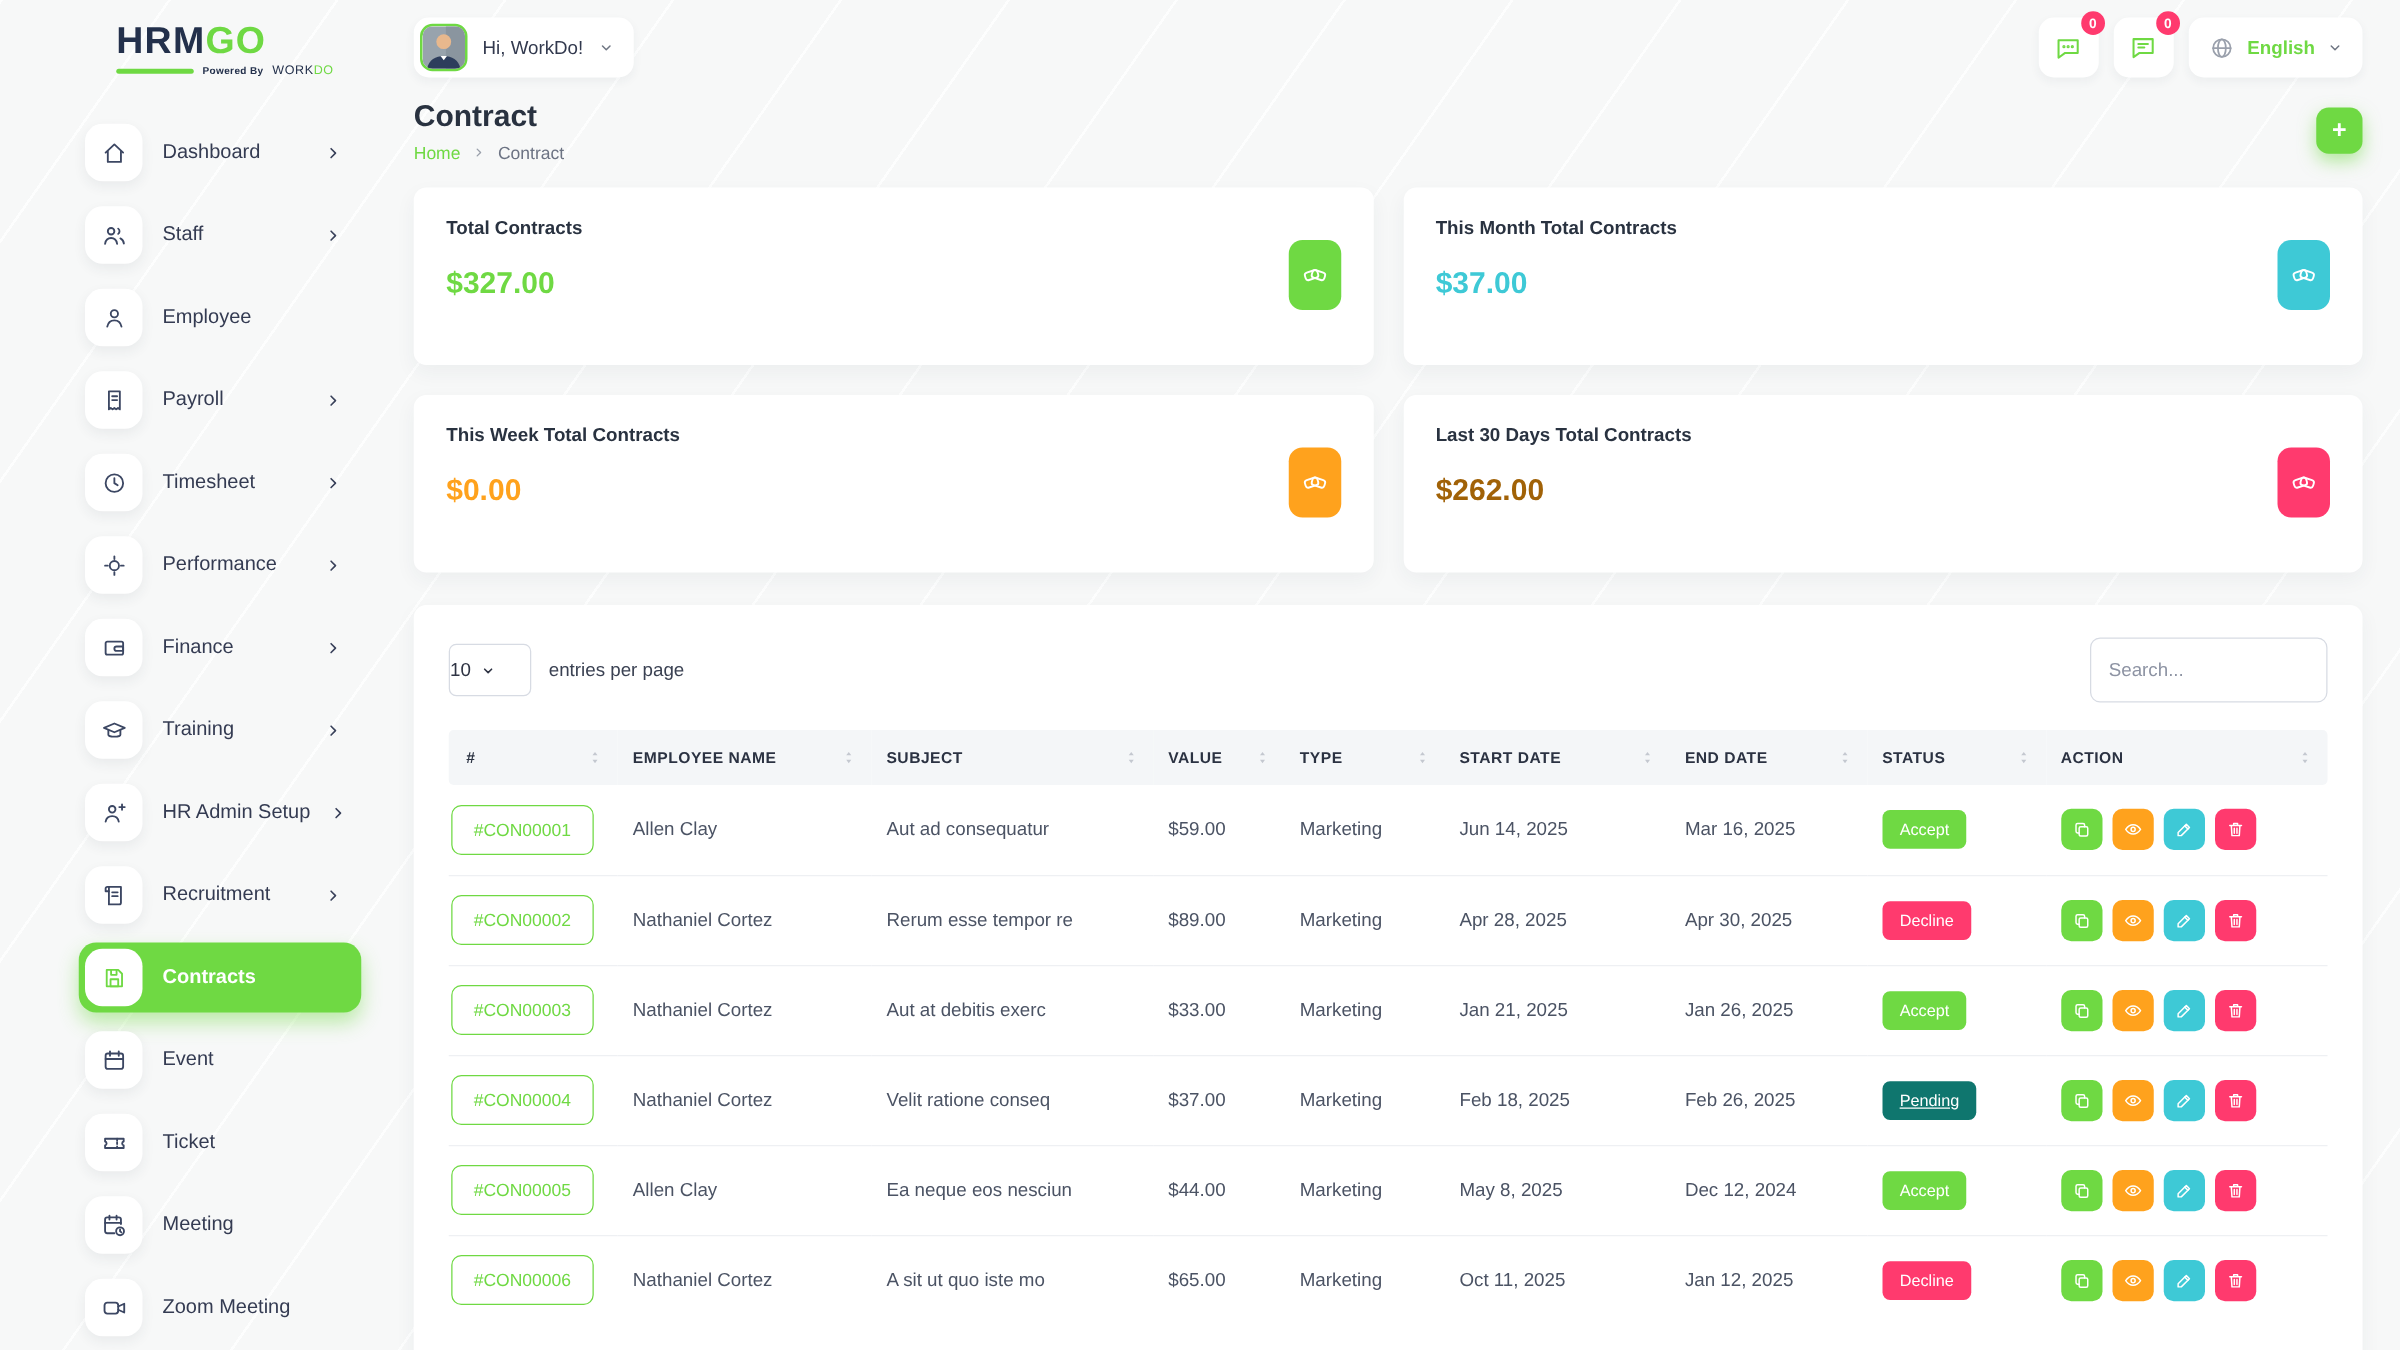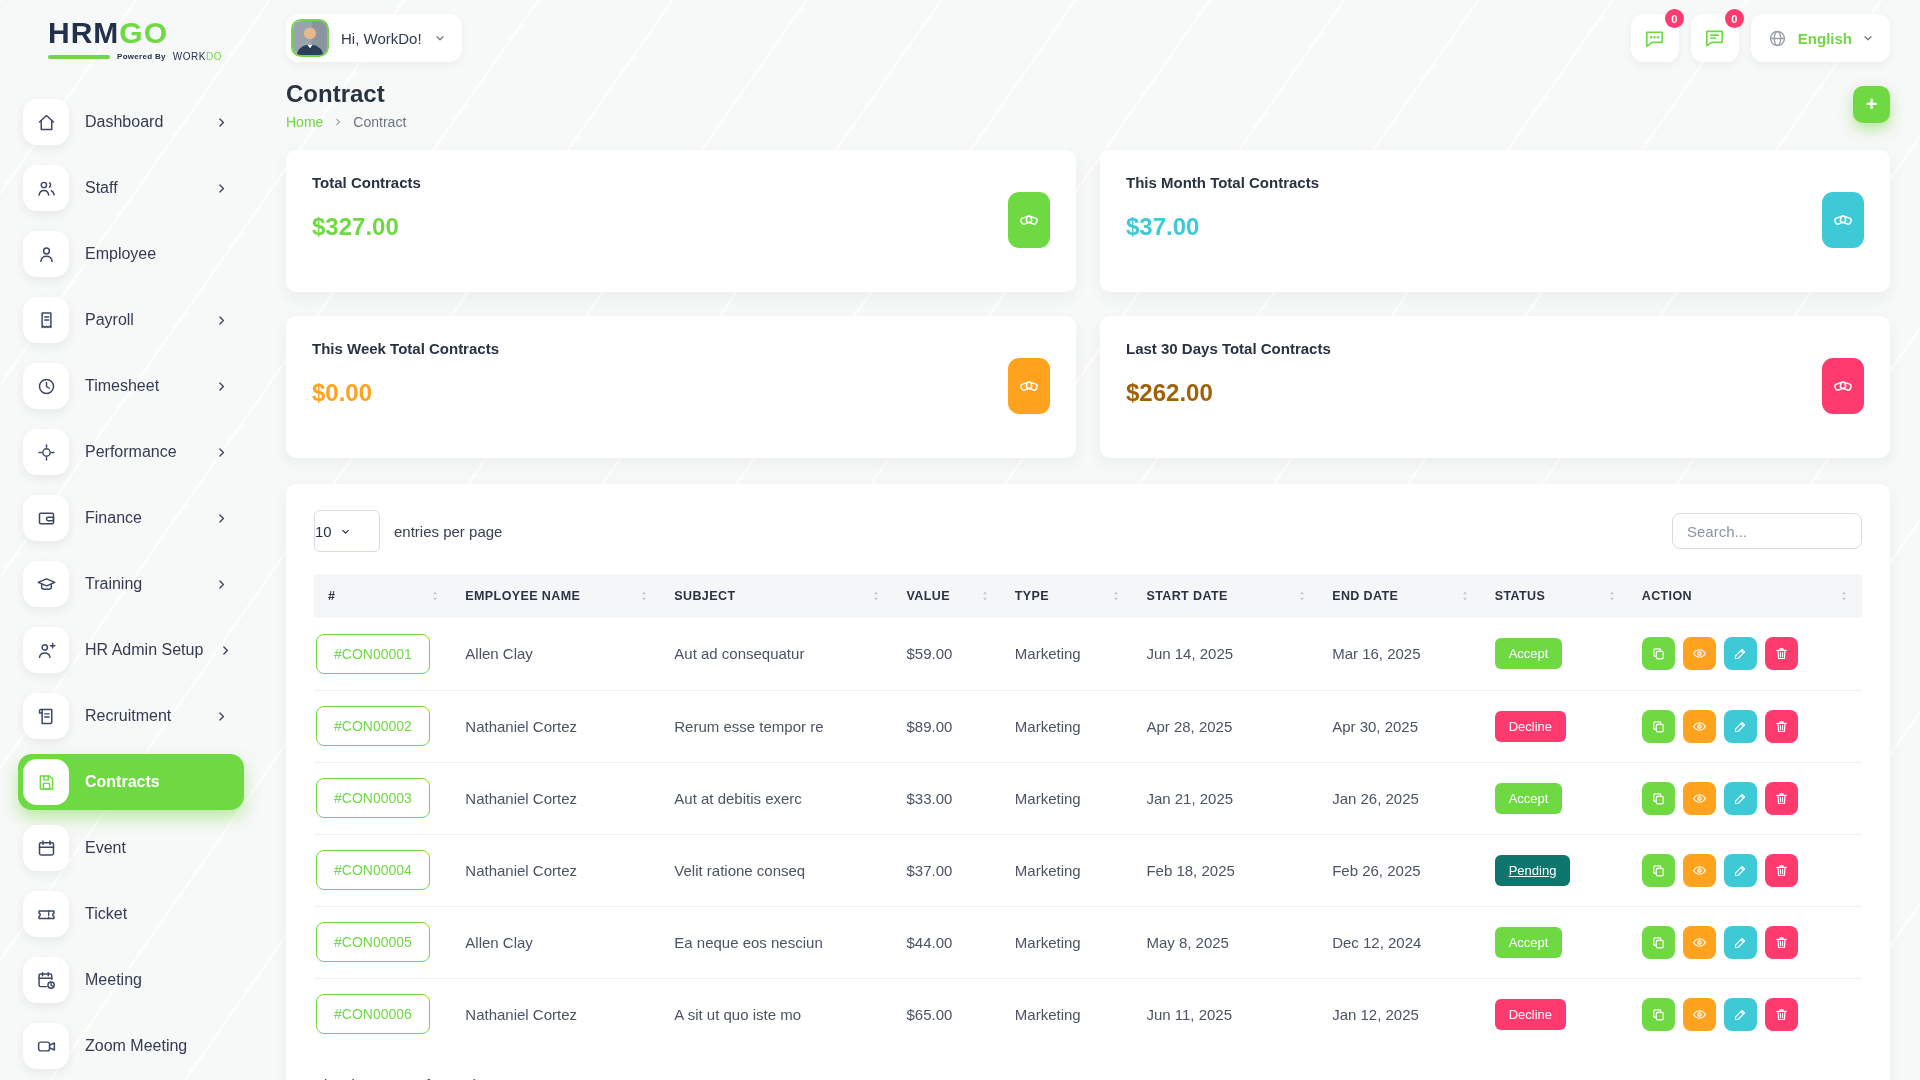--- a/index.html
+++ b/index.html
@@ -8,21 +8,21 @@
     font-family: "Liberation Sans", sans-serif;
     background:
       repeating-linear-gradient(125deg, rgba(255,255,255,.8) 0 2px, transparent 2px 110px),
       #f7f8f8;
     color: #32394e;
   }
   button { border: none; background: none; font-family: inherit; cursor: pointer; }
   a { text-decoration: none; cursor: pointer; }
   svg { display: block; }
 
-  .app { display: flex; width: 1920px; height: 1080px; }
+  .app { display: flex; width: 1920px; height: 1080px; padding-left: 45px; }
 
   
   .sidebar { width: 262px; flex-shrink: 0; padding: 16px 18px 0 18px; }
   .logo { padding-left: 30px; height: 58px; cursor: pointer; }
   .logo-text { font-size: 30px; font-weight: 800; letter-spacing: 1px; color: #23304b; line-height: 1.1; }
   .logo-text .accent { color: #6fd943; }
   .logo-sub { display: flex; align-items: center; gap: 7px; margin-top: 2px; }
   .logo-bar { width: 62px; height: 4px; border-radius: 2px; background: #6fd943; }
   .logo-powered { font-size: 8px; font-weight: 700; color: #23304b; letter-spacing: .3px; }
   .logo-workdo { font-size: 10px; font-weight: 400; color: #23304b; letter-spacing: .5px; }
@@ -80,21 +80,21 @@
 
   .table-card { margin-top: 26px; background: #fff; border-radius: 10px; padding: 26px 28px 30px;
                 box-shadow: 0 6px 16px rgba(40,50,70,.05); }
   .controls { display: flex; justify-content: space-between; align-items: center; }
   .controls .left { display: flex; align-items: center; }
   .select-wrap { width: 66px; height: 42px; border: 1px solid #d7dbe3; border-radius: 6px; background: #fff;
                  display: flex; align-items: center; gap: 8px;
                  font-size: 15px; color: #2f3444; cursor: pointer; }
   .select-wrap .chev { color: #2f3444; }
   .entries { margin-left: 14px; font-size: 15px; color: #3a4152; }
-  .search { width: 190px; height: 36px; border: 1px solid #d7dbe3; border-radius: 8px; padding: 0 14px;
+  .search { width: 190px; height: 52px; border: 1px solid #d7dbe3; border-radius: 8px; padding: 0 14px;
             font-size: 15px; color: #3a4152; font-family: inherit; outline: none; background: #fff; }
   .search::placeholder { color: #8d93a3; }
 
   table { width: 100%; border-collapse: collapse; margin-top: 22px; }
   thead th { background: #f4f6f8; padding: 15px 12px; text-align: left;
              font-size: 12.5px; font-weight: 700; color: #2b3242; letter-spacing: .4px; cursor: pointer; }
   thead th:first-child { padding-left: 14px; border-radius: 4px 0 0 4px; }
   thead th:last-child { border-radius: 0 4px 4px 0; }
   .th-inner { display: flex; align-items: center; justify-content: space-between; gap: 6px; }
   .sort { color: #c4c8d0; flex-shrink: 0; }
@@ -756,21 +756,21 @@
                   </button>
                 </div>
               </td>
             </tr>
             <tr>
               <td><span class="id-badge">#CON00006</span></td>
               <td>Nathaniel Cortez</td>
               <td>A sit ut quo iste mo</td>
               <td>$65.00</td>
               <td>Marketing</td>
-              <td>Jun 11, 2025</td>
+              <td>Oct 11, 2025</td>
               <td>Jan 12, 2025</td>
               <td><span class="status" style="background: rgb(255, 58, 110);">Decline</span></td>
               <td>
                 <div class="actions">
                   <button class="act-btn" style="background: rgb(111, 217, 67);">
                     <svg viewBox="0 0 24 24" width="15" height="15" fill="none" stroke="currentColor" stroke-width="1.9" stroke-linecap="round" stroke-linejoin="round">
                       <rect x="8.5" y="8.5" width="11" height="12" rx="2"></rect>
                       <path d="M15.5 8.5v-2a2 2 0 0 0-2-2h-7a2 2 0 0 0-2 2v8a2 2 0 0 0 2 2h2"></path>
                     </svg>
                   </button>

